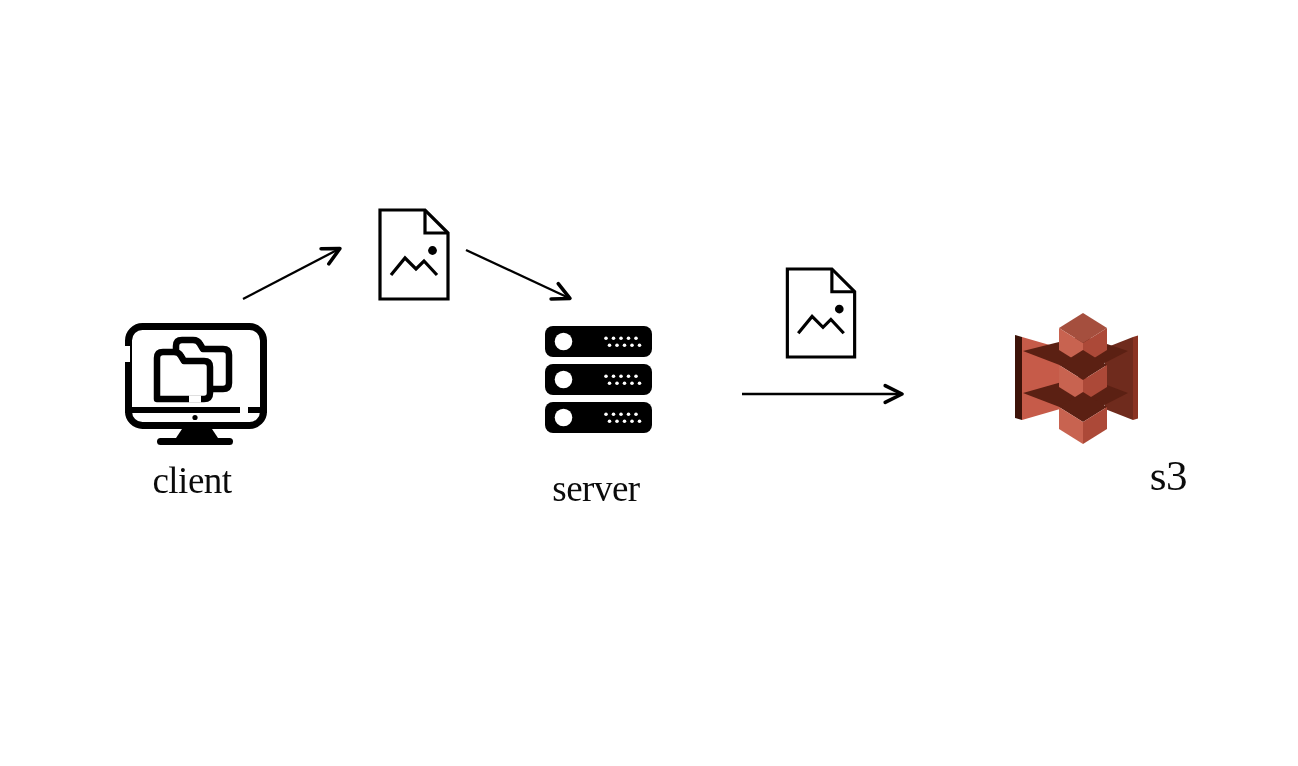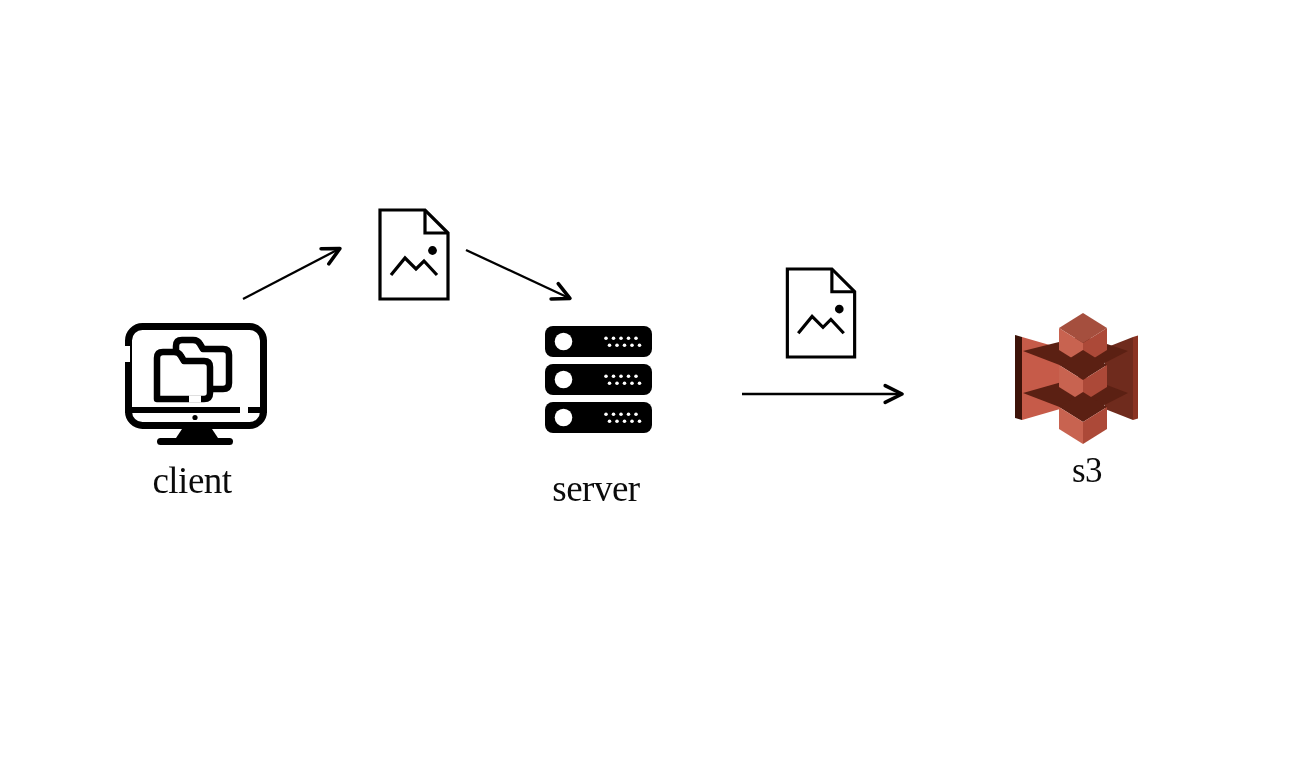--- a/index.html
+++ b/index.html
@@ -14,21 +14,21 @@
   .node-label{
     position:absolute;
     text-align:center;
     color:#0b0b0b;
     letter-spacing:-0.5px;
     white-space:nowrap;
     font-family:Liberation Serif, serif;
   }
   #label-client{left:92px;top:459px;width:200px;font-size:37px;}
   #label-server{left:496px;top:454px;width:200px;font-size:37px;margin-top:13px;}
-  #label-s3{left:987px;top:451px;width:200px;font-size:35px;}
+  #label-s3{left:987px;top:451px;width:200px;font-size:43px;text-align:right;}
   svg{display:block;}
 </style>
 </head>
 <body>
 
 <svg class="abs" style="left:0;top:0" width="1298" height="766">
   <defs>
     <marker id="arrowhead" viewBox="0 0 12 12" refX="9.5" refY="6" markerWidth="11" markerHeight="11" orient="auto-start-reverse">
       <path d="M2,2 L10,6 L2,10" fill="none" stroke="#000" stroke-width="1.7" stroke-linecap="round" stroke-linejoin="round"></path>
     </marker>

